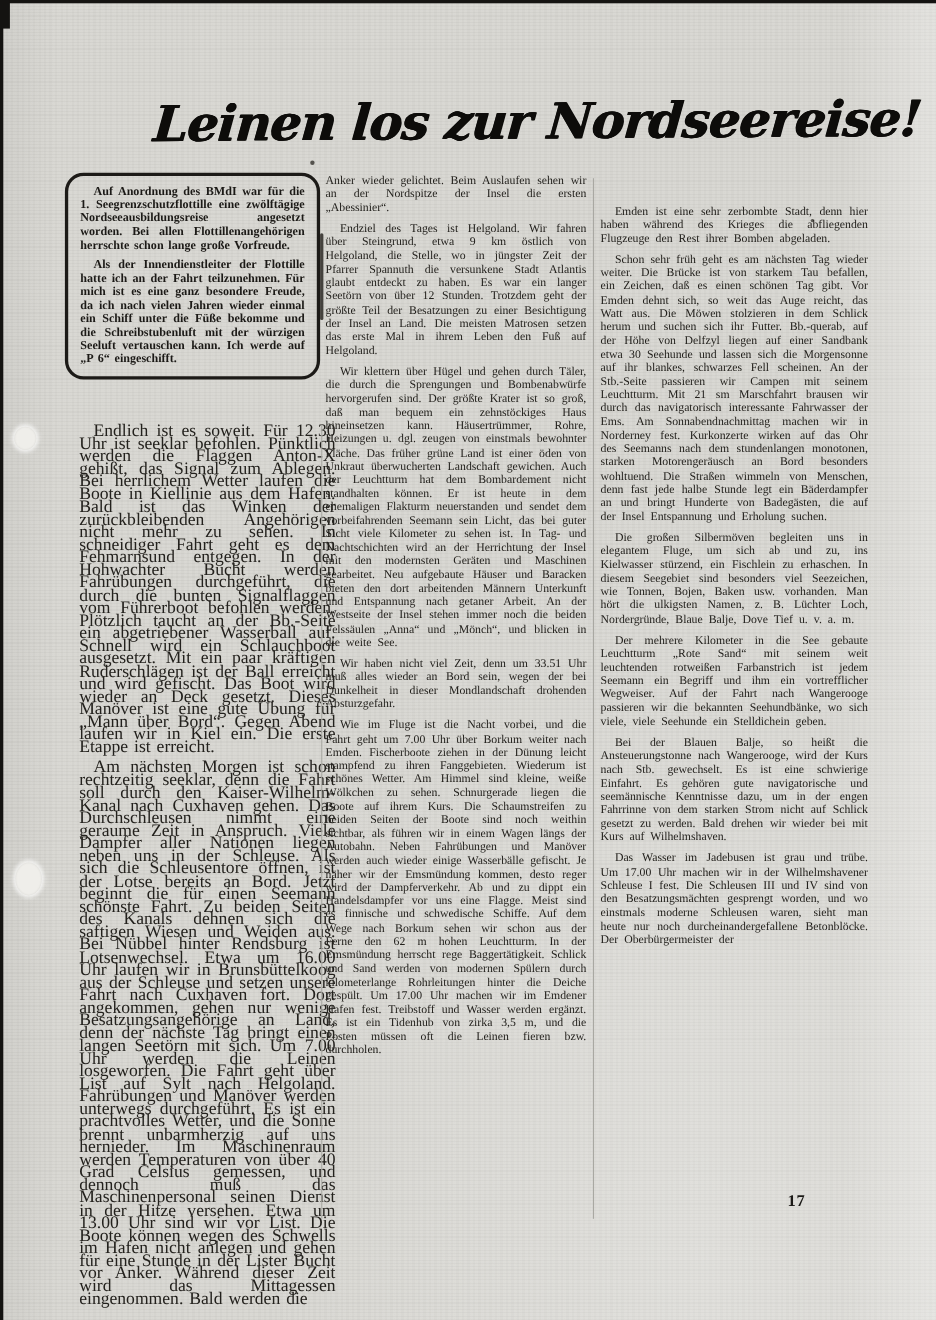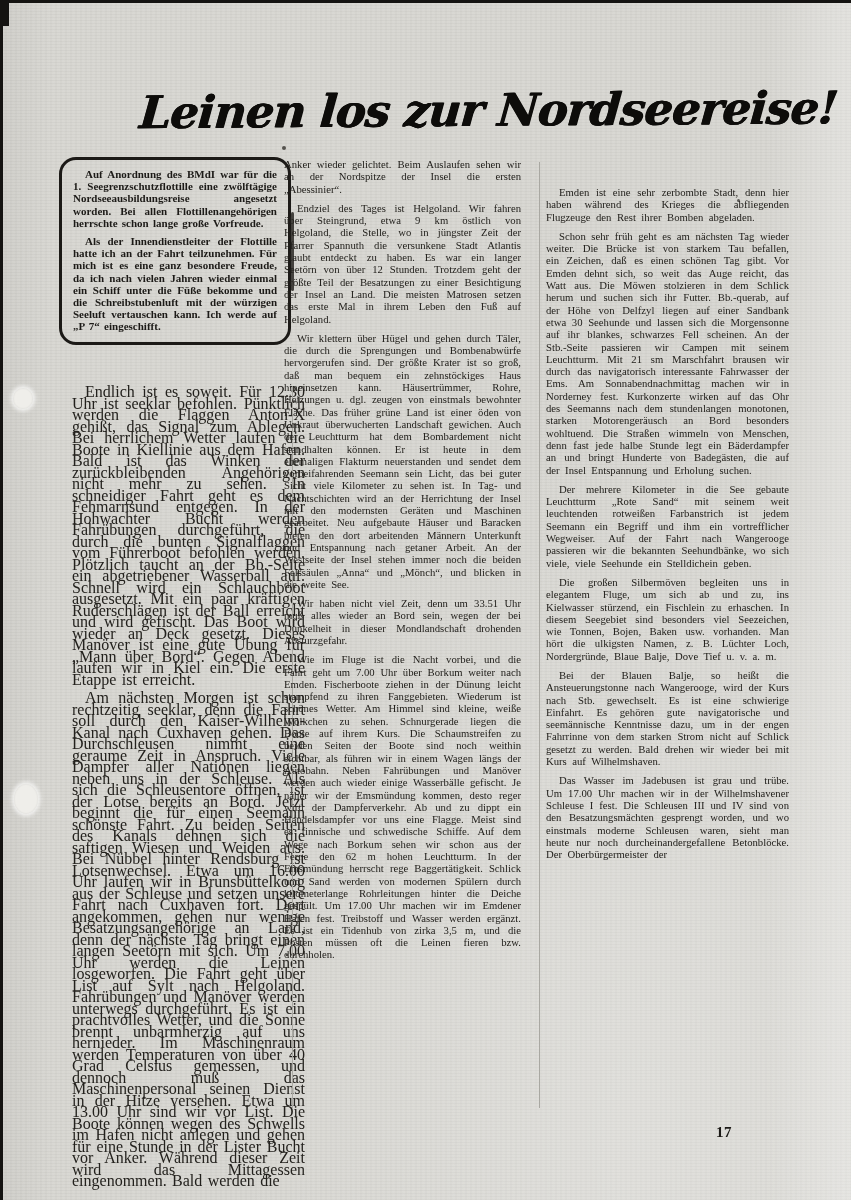--- a/index.html
+++ b/index.html
@@ -38,52 +38,52 @@
     font-size:11px;line-height:12.2px;font-weight:bold;
     text-align:justify;color:#1c1a17;word-spacing:1.5px;
   }
   .intro-box p{margin:0 0 6px 0;text-indent:12px;}
   .intro-box p:last-child{margin-bottom:0;}
 
   .col{position:absolute;text-align:justify;color:#23211d;}
   .col p{margin:0 0 7px 0;text-indent:13px;}
   .col p.cont{text-indent:0;}
   .col1{left:72px;top:386px;width:233px;font-size:16px;line-height:11.5px;word-spacing:1.4px;}
-  .col2{left:284px;top:158px;width:237px;font-size:10.7px;line-height:12.3px;word-spacing:2.8px;}
+  .col2{left:296px;top:158px;width:237px;font-size:10.7px;line-height:12.3px;word-spacing:2.8px;}
   .col3{left:546px;top:158px;width:243px;font-size:10.7px;line-height:12.3px;word-spacing:2.8px;margin-top:28px;}
 
   .rule{position:absolute;width:1px;background:#a9a8a2;}
   .rule1{left:292px;top:386px;height:722px;}
   .rule2{left:539px;top:162px;height:946px;}
   .smudge{position:absolute;left:291px;top:212px;width:3px;height:79px;background:#34322e;border-radius:2px;opacity:0.9;}
   .speck1{position:absolute;left:282px;top:146px;width:4px;height:4px;background:#55534e;border-radius:50%;}
   .speck2{position:absolute;left:737px;top:199px;width:3px;height:3px;background:#5c5a55;border-radius:50%;}
 
   .page-number{
-    position:absolute;left:716px;top:1124px;
+    position:absolute;left:716px;top:1084px;
     font-size:15px;font-weight:bold;letter-spacing:0.5px;color:#1b1916;
   }
 </style>
 </head>
 <body>
 
 <div class="page">
 
   <div class="edge-top"></div>
   <div class="edge-left"></div>
   <div class="edge-corner"></div>
 
   <div class="hole hole1"></div>
   <div class="hole hole2"></div>
 
   <div class="title">Leinen los zur Nordseereise!</div>
 
   <div class="intro-box">
     <p>Auf Anordnung des BMdI war für die 1. Seegrenzschutzflottille eine zwölftägige Nordseeausbildungsreise angesetzt worden. Bei allen Flottillenangehörigen herrschte schon lange große Vorfreude.</p>
-    <p>Als der Innendienstleiter der Flottille hatte ich an der Fahrt teilzunehmen. Für mich ist es eine ganz besondere Freude, da ich nach vielen Jahren wieder einmal ein Schiff unter die Füße bekomme und die Schreibstubenluft mit der würzigen Seeluft vertauschen kann. Ich werde auf „P 7“ eingeschifft.</p>
+    <p>Als der Innendienstleiter der Flottille hatte ich an der Fahrt teilzunehmen. Für mich ist es eine ganz besondere Freude, da ich nach vielen Jahren wieder einmal ein Schiff unter die Füße bekomme und die Schreibstubenluft mit der würzigen Seeluft vertauschen kann. Ich werde auf „P 6“ eingeschifft.</p>
   </div>
 
   <div class="col col1">
     <p>Endlich ist es soweit. Für 12.30 Uhr ist seeklar befohlen. Pünktlich werden die Flaggen Anton-X gehißt, das Signal zum Ablegen. Bei herrlichem Wetter laufen die Boote in Kiellinie aus dem Hafen. Bald ist das Winken der zurückbleibenden Angehörigen nicht mehr zu sehen. In schneidiger Fahrt geht es dem Fehmarnsund entgegen. In der Hohwachter Bucht werden Fahrübungen durchgeführt, die durch die bunten Signalflaggen vom Führerboot befohlen werden. Plötzlich taucht an der Bb.-Seite ein abgetriebener Wasserball auf. Schnell wird ein Schlauchboot ausgesetzt. Mit ein paar kräftigen Ruderschlägen ist der Ball erreicht und wird gefischt. Das Boot wird wieder an Deck gesetzt. Dieses Manöver ist eine gute Übung für „Mann über Bord“. Gegen Abend laufen wir in Kiel ein. Die erste Etappe ist erreicht.</p>
     <p>Am nächsten Morgen ist schon rechtzeitig seeklar, denn die Fahrt soll durch den Kaiser-Wilhelm-Kanal nach Cuxhaven gehen. Das Durchschleusen nimmt eine geraume Zeit in Anspruch. Viele Dampfer aller Nationen liegen neben uns in der Schleuse. Als sich die Schleusentore öffnen, ist der Lotse bereits an Bord. Jetzt beginnt die für einen Seemann schönste Fahrt. Zu beiden Seiten des Kanals dehnen sich die saftigen Wiesen und Weiden aus. Bei Nübbel hinter Rendsburg ist Lotsenwechsel. Etwa um 16.00 Uhr laufen wir in Brunsbüttelkoog aus der Schleuse und setzen unsere Fahrt nach Cuxhaven fort. Dort angekommen, gehen nur wenige Besatzungsangehörige an Land, denn der nächste Tag bringt einen langen Seetörn mit sich. Um 7.00 Uhr werden die Leinen losgeworfen. Die Fahrt geht über List auf Sylt nach Helgoland. Fahrübungen und Manöver werden unterwegs durchgeführt. Es ist ein prachtvolles Wetter, und die Sonne brennt unbarmherzig auf uns hernieder. Im Maschinenraum werden Temperaturen von über 40 Grad Celsius gemessen, und dennoch muß das Maschinenpersonal seinen Dienst in der Hitze versehen. Etwa um 13.00 Uhr sind wir vor List. Die Boote können wegen des Schwells im Hafen nicht anlegen und gehen für eine Stunde in der Lister Bucht vor Anker. Während dieser Zeit wird das Mittagessen eingenommen. Bald werden die</p>
   </div>
 
   <div class="rule rule1"></div>
   <div class="smudge"></div>
   <div class="speck1"></div>
@@ -95,21 +95,21 @@
     <p>Wir klettern über Hügel und gehen durch Täler, die durch die Sprengungen und Bombenabwürfe hervorgerufen sind. Der größte Krater ist so groß, daß man bequem ein zehnstöckiges Haus hineinsetzen kann. Häusertrümmer, Rohre, Heizungen u. dgl. zeugen von einstmals bewohnter Fläche. Das früher grüne Land ist einer öden von Unkraut überwucherten Landschaft gewichen. Auch der Leuchtturm hat dem Bombardement nicht standhalten können. Er ist heute in dem ehemaligen Flakturm neuerstanden und sendet dem vorbeifahrenden Seemann sein Licht, das bei guter Sicht viele Kilometer zu sehen ist. In Tag- und Nachtschichten wird an der Herrichtung der Insel mit den modernsten Geräten und Maschinen gearbeitet. Neu aufgebaute Häuser und Baracken bieten den dort arbeitenden Männern Unterkunft und Entspannung nach getaner Arbeit. An der Westseite der Insel stehen immer noch die beiden Felssäulen „Anna“ und „Mönch“, und blicken in die weite See.</p>
     <p>Wir haben nicht viel Zeit, denn um 33.51 Uhr muß alles wieder an Bord sein, wegen der bei Dunkelheit in dieser Mondlandschaft drohenden Absturzgefahr.</p>
     <p>Wie im Fluge ist die Nacht vorbei, und die Fahrt geht um 7.00 Uhr über Borkum weiter nach Emden. Fischerboote ziehen in der Dünung leicht stampfend zu ihren Fanggebieten. Wiederum ist schönes Wetter. Am Himmel sind kleine, weiße Wölkchen zu sehen. Schnurgerade liegen die Boote auf ihrem Kurs. Die Schaumstreifen zu beiden Seiten der Boote sind noch weithin sichtbar, als führen wir in einem Wagen längs der Autobahn. Neben Fahrübungen und Manöver werden auch wieder einige Wasserbälle gefischt. Je näher wir der Emsmündung kommen, desto reger wird der Dampferverkehr. Ab und zu dippt ein Handelsdampfer vor uns eine Flagge. Meist sind es finnische und schwedische Schiffe. Auf dem Wege nach Borkum sehen wir schon aus der Ferne den 62 m hohen Leuchtturm. In der Emsmündung herrscht rege Baggertätigkeit. Schlick und Sand werden von modernen Spülern durch kilometerlange Rohrleitungen hinter die Deiche gespült. Um 17.00 Uhr machen wir im Emdener Hafen fest. Treibstoff und Wasser werden ergänzt. Es ist ein Tidenhub von zirka 3,5 m, und die Posten müssen oft die Leinen fieren bzw. durchholen.</p>
   </div>
 
   <div class="rule rule2"></div>
 
   <div class="col col3">
     <p>Emden ist eine sehr zerbombte Stadt, denn hier haben während des Krieges die abfliegenden Flugzeuge den Rest ihrer Bomben abgeladen.</p>
     <p>Schon sehr früh geht es am nächsten Tag wieder weiter. Die Brücke ist von starkem Tau befallen, ein Zeichen, daß es einen schönen Tag gibt. Vor Emden dehnt sich, so weit das Auge reicht, das Watt aus. Die Möwen stolzieren in dem Schlick herum und suchen sich ihr Futter. Bb.-querab, auf der Höhe von Delfzyl liegen auf einer Sandbank etwa 30 Seehunde und lassen sich die Morgensonne auf ihr blankes, schwarzes Fell scheinen. An der Stb.-Seite passieren wir Campen mit seinem Leuchtturm. Mit 21 sm Marschfahrt brausen wir durch das navigatorisch interessante Fahrwasser der Ems. Am Sonnabendnachmittag machen wir in Norderney fest. Kurkonzerte wirken auf das Ohr des Seemanns nach dem stundenlangen monotonen, starken Motorengeräusch an Bord besonders wohltuend. Die Straßen wimmeln von Menschen, denn fast jede halbe Stunde legt ein Bäderdampfer an und bringt Hunderte von Badegästen, die auf der Insel Entspannung und Erholung suchen.</p>
+    <p>Die großen Silbermöven begleiten uns in elegantem Fluge, um sich ab und zu, ins Kielwasser stürzend, ein Fischlein zu erhaschen. In diesem Seegebiet sind besonders viel Seezeichen, wie Tonnen, Bojen, Baken usw. vorhanden. Man hört die ulkigsten Namen, z. B. Lüchter Loch, Nordergründe, Blaue Balje, Dove Tief u. v. a. m.</p>
     <p>Der mehrere Kilometer in die See gebaute Leuchtturm „Rote Sand“ mit seinem weit leuchtenden rotweißen Farbanstrich ist jedem Seemann ein Begriff und ihm ein vortrefflicher Wegweiser. Auf der Fahrt nach Wangerooge passieren wir die bekannten Seehundbänke, wo sich viele, viele Seehunde ein Stelldichein geben.</p>
-    <p>Die großen Silbermöven begleiten uns in elegantem Fluge, um sich ab und zu, ins Kielwasser stürzend, ein Fischlein zu erhaschen. In diesem Seegebiet sind besonders viel Seezeichen, wie Tonnen, Bojen, Baken usw. vorhanden. Man hört die ulkigsten Namen, z. B. Lüchter Loch, Nordergründe, Blaue Balje, Dove Tief u. v. a. m.</p>
     <p>Bei der Blauen Balje, so heißt die Ansteuerungstonne nach Wangerooge, wird der Kurs nach Stb. gewechselt. Es ist eine schwierige Einfahrt. Es gehören gute navigatorische und seemännische Kenntnisse dazu, um in der engen Fahrrinne von dem starken Strom nicht auf Schlick gesetzt zu werden. Bald drehen wir wieder bei mit Kurs auf Wilhelmshaven.</p>
     <p>Das Wasser im Jadebusen ist grau und trübe. Um 17.00 Uhr machen wir in der Wilhelmshavener Schleuse I fest. Die Schleusen III und IV sind von den Besatzungsmächten gesprengt worden, und wo einstmals moderne Schleusen waren, sieht man heute nur noch durcheinandergefallene Betonblöcke. Der Oberbürgermeister der</p>
   </div>
 
   <div class="page-number">17</div>
 
 </div>
 
 </body></html>

